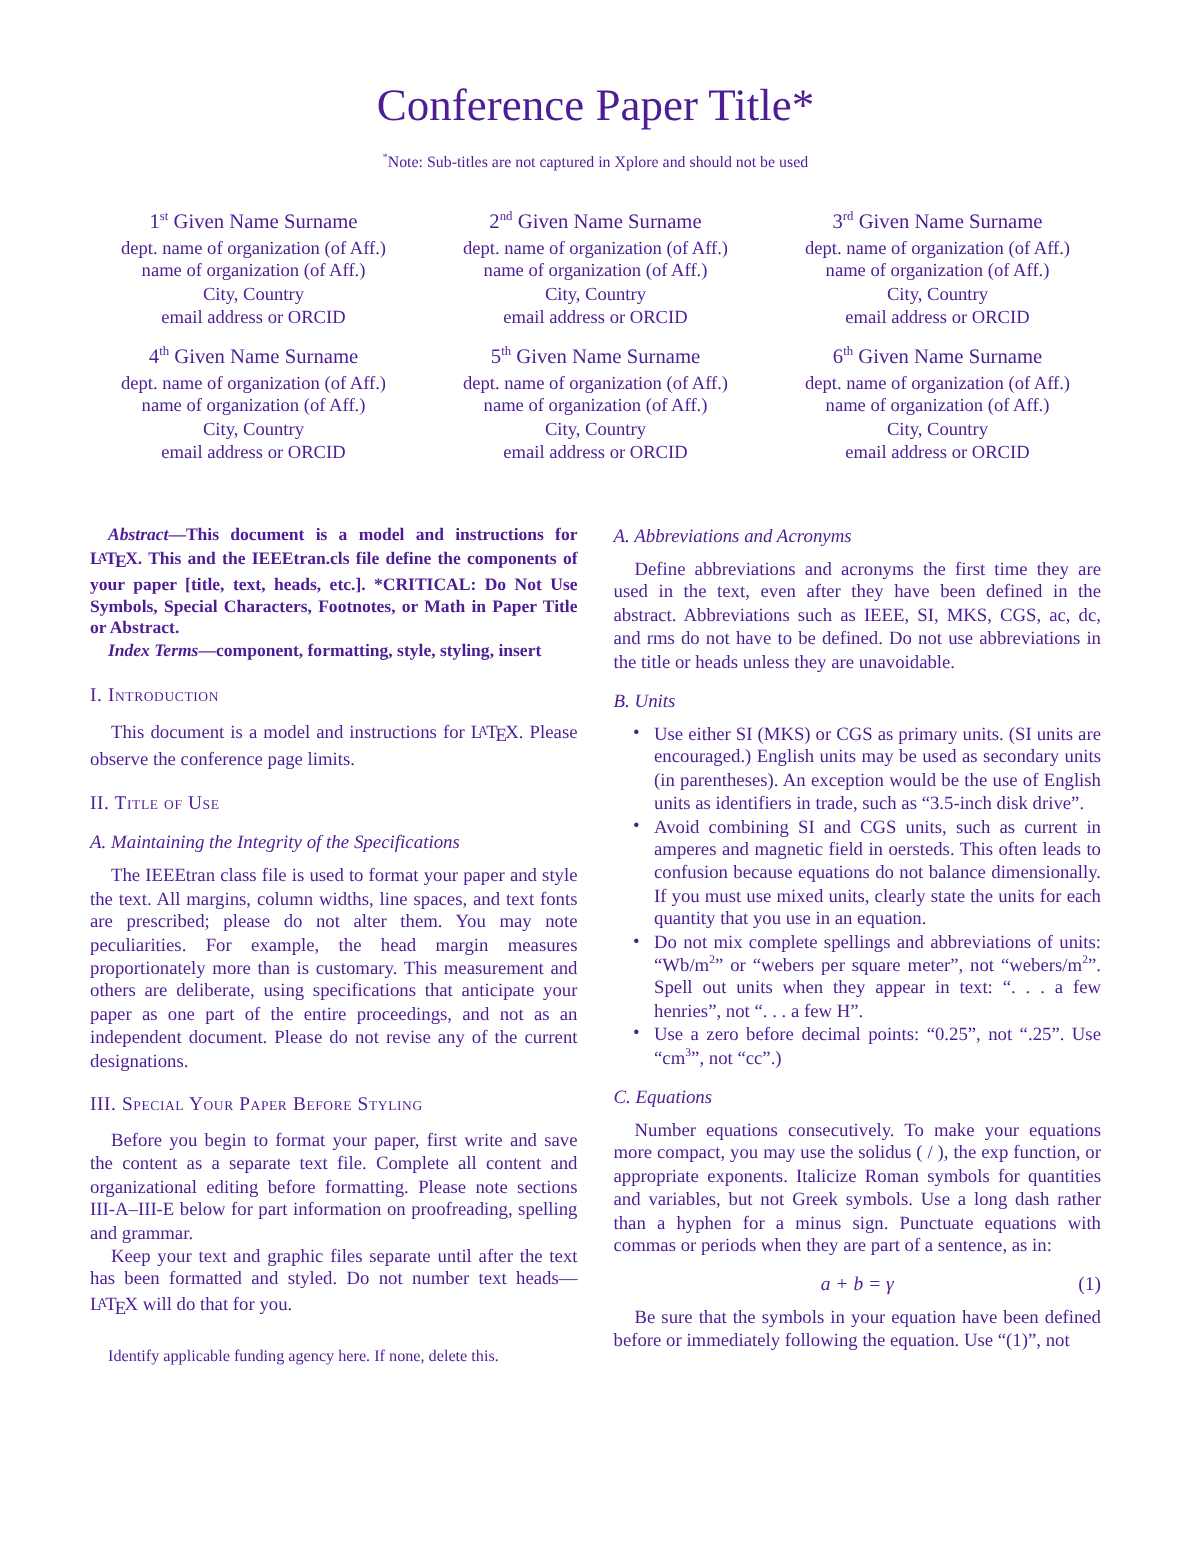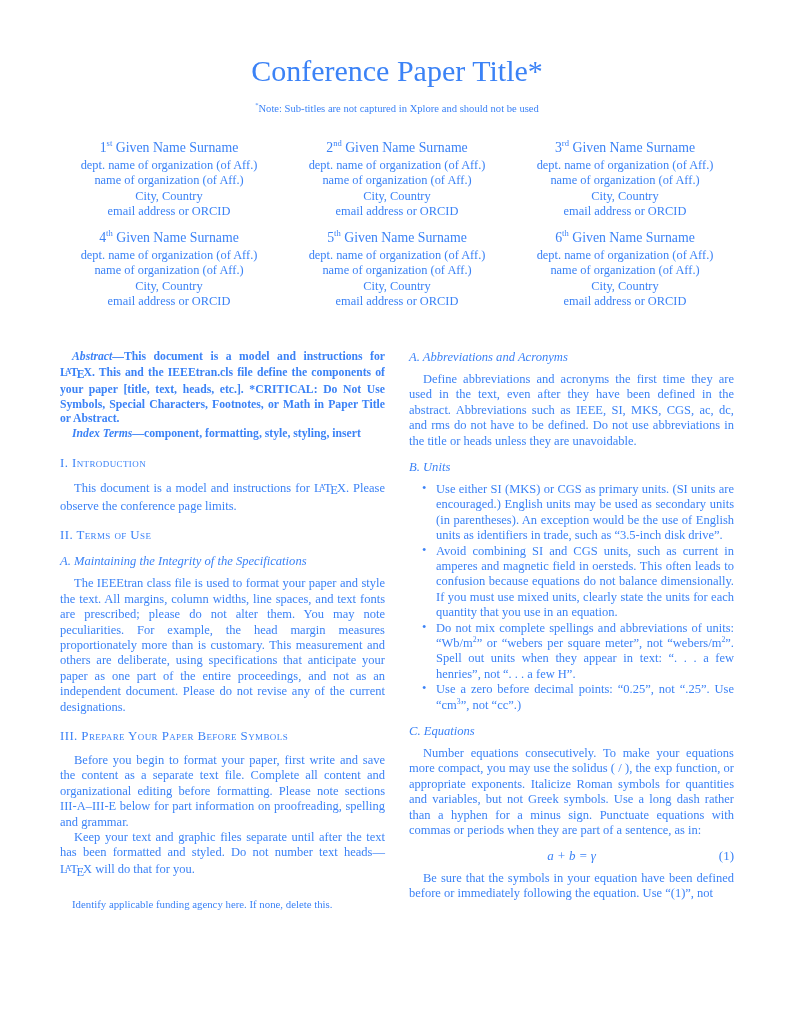--- a/index.html
+++ b/index.html
@@ -1,18 +1,18 @@
 <!DOCTYPE html>
 <html><head>
 <meta charset="utf-8">
 <style>
   html,body { margin:0; padding:0; background:#ffffff; }
   .page {
     width:788px; height:1028px; margin:0 auto; background:#ffffff;
-    color:#3b82f6; font-family:"Liberation Serif","DejaVu Serif",serif;
+    color:#4c1d95; font-family:"Liberation Serif","DejaVu Serif",serif;
     position:relative; overflow:hidden; box-sizing:border-box;
   }
   .title { text-align:center; padding-top:54px; font-size:30px; line-height:34px; }
   .title-note { text-align:center; margin-top:15px; font-size:10.6px; }
   sup { font-size:0.62em; vertical-align:super; line-height:0; }
 
   .authors {
     margin:26px 57px 0; display:grid;
     grid-template-columns:1fr 1fr 1fr; row-gap:20px; column-gap:8px;gap:10px;
   }
@@ -110,24 +110,24 @@
         <div>City, Country</div>
         <div>email address or ORCID</div>
       </div>
     </div>
   <div class="columns">
     <div class="col" id="col-left">
         <p class="abstract"><span class="lbl">Abstract</span>—This document is a model and instructions for <span class="latex">L<span class="A">A</span>T<span class="E">E</span>X</span>. This and the IEEEtran.cls file define the components of your paper [title, text, heads, etc.]. *CRITICAL: Do Not Use Symbols, Special Characters, Footnotes, or Math in Paper Title or Abstract.</p>
         <p class="index"><span class="lbl">Index Terms</span>—component, formatting, style, styling, insert</p>
         <div class="h1">I. Introduction</div>
         <p class="p">This document is a model and instructions for <span class="latex">L<span class="A">A</span>T<span class="E">E</span>X</span>. Please observe the conference page limits.</p>
-        <div class="h1">II. Terms of Use</div>
+        <div class="h1">II. Title of Use</div>
         <div class="h2">A. Maintaining the Integrity of the Specifications</div>
         <p class="p">The IEEEtran class file is used to format your paper and style the text. All margins, column widths, line spaces, and text fonts are prescribed; please do not alter them. You may note peculiarities. For example, the head margin measures proportionately more than is customary. This measurement and others are deliberate, using specifications that anticipate your paper as one part of the entire proceedings, and not as an independent document. Please do not revise any of the current designations.</p>
-        <div class="h1">III. Prepare Your Paper Before Symbols</div>
+        <div class="h1">III. Special Your Paper Before Styling</div>
         <p class="p">Before you begin to format your paper, first write and save the content as a separate text file. Complete all content and organizational editing before formatting. Please note sections III-A–III-E below for part information on proofreading, spelling and grammar.</p>
         <p class="p">Keep your text and graphic files separate until after the text has been formatted and styled. Do not number text heads—<span class="latex">L<span class="A">A</span>T<span class="E">E</span>X</span> will do that for you.</p>
         <div class="footnote">Identify applicable funding agency here. If none, delete this.</div>
       </div>
     <div class="col" id="col-right">
         <div class="h2">A. Abbreviations and Acronyms</div>
         <p class="p">Define abbreviations and acronyms the first time they are used in the text, even after they have been defined in the abstract. Abbreviations such as IEEE, SI, MKS, CGS, ac, dc, and rms do not have to be defined. Do not use abbreviations in the title or heads unless they are unavoidable.</p>
         <div class="h2">B. Units</div>
         <ul class="bullets">
           <li>Use either SI (MKS) or CGS as primary units. (SI units are encouraged.) English units may be used as secondary units (in parentheses). An exception would be the use of English units as identifiers in trade, such as “3.5-inch disk drive”.</li>

